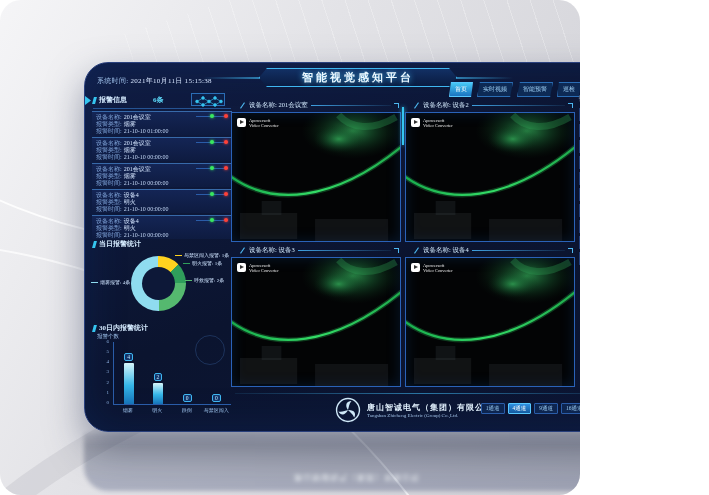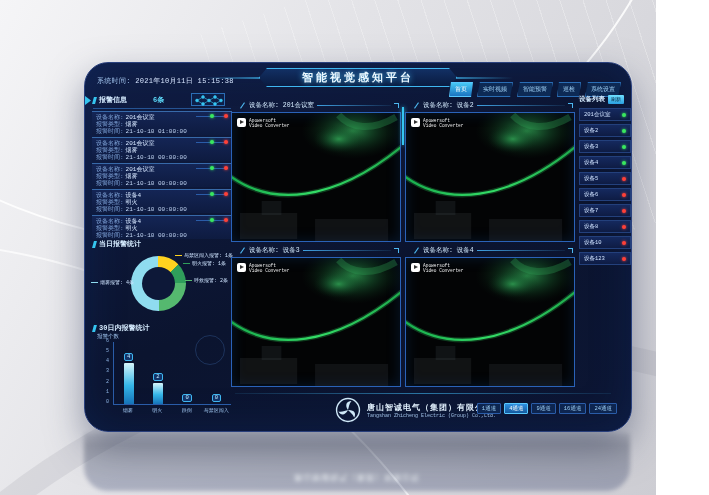--- a/index.html
+++ b/index.html
@@ -1,18 +1,18 @@
 <!DOCTYPE html>
 <html><head>
 <meta charset="utf-8">
 <style>
   html,body{margin:0;padding:0;}
-  .stage{position:relative;width:656px;height:495px;overflow:hidden;
+  .stage{position:relative;width:580px;height:495px;overflow:hidden;
     background:linear-gradient(120deg,#f5f5f7 0%,#e3e3e7 40%,#cdcdd3 100%);
-    font-family:Liberation Mono, monospace;}
+    font-family:Liberation Serif, serif;border-radius:21px;}
   
   .arcA{position:absolute;width:1000px;height:1000px;border-radius:50%;border:2px solid rgba(255,255,255,.85);top:-760px;left:-300px;}
   .arcB{position:absolute;width:1300px;height:1300px;border-radius:50%;border:2px solid rgba(255,255,255,.7);top:240px;left:-760px;}
   .arcC{position:absolute;width:1500px;height:1500px;border-radius:50%;border:24px solid rgba(150,150,160,.18);top:330px;left:-300px;}
   .diag{position:absolute;top:-60px;right:-140px;width:560px;height:320px;transform:rotate(-18deg);opacity:.5;
     background:repeating-linear-gradient(90deg,rgba(255,255,255,.55) 0 1px,transparent 1px 22px);}
   
   .screen{position:absolute;left:84px;top:62px;width:546px;height:368px;border-radius:24px;
     background:linear-gradient(160deg,#101d44 0%,#0b142f 55%,#0c1634 100%);
     border:1px solid #2a417e;box-shadow:0 16px 36px rgba(60,70,100,.5), inset 0 0 40px rgba(20,60,140,.25);}

